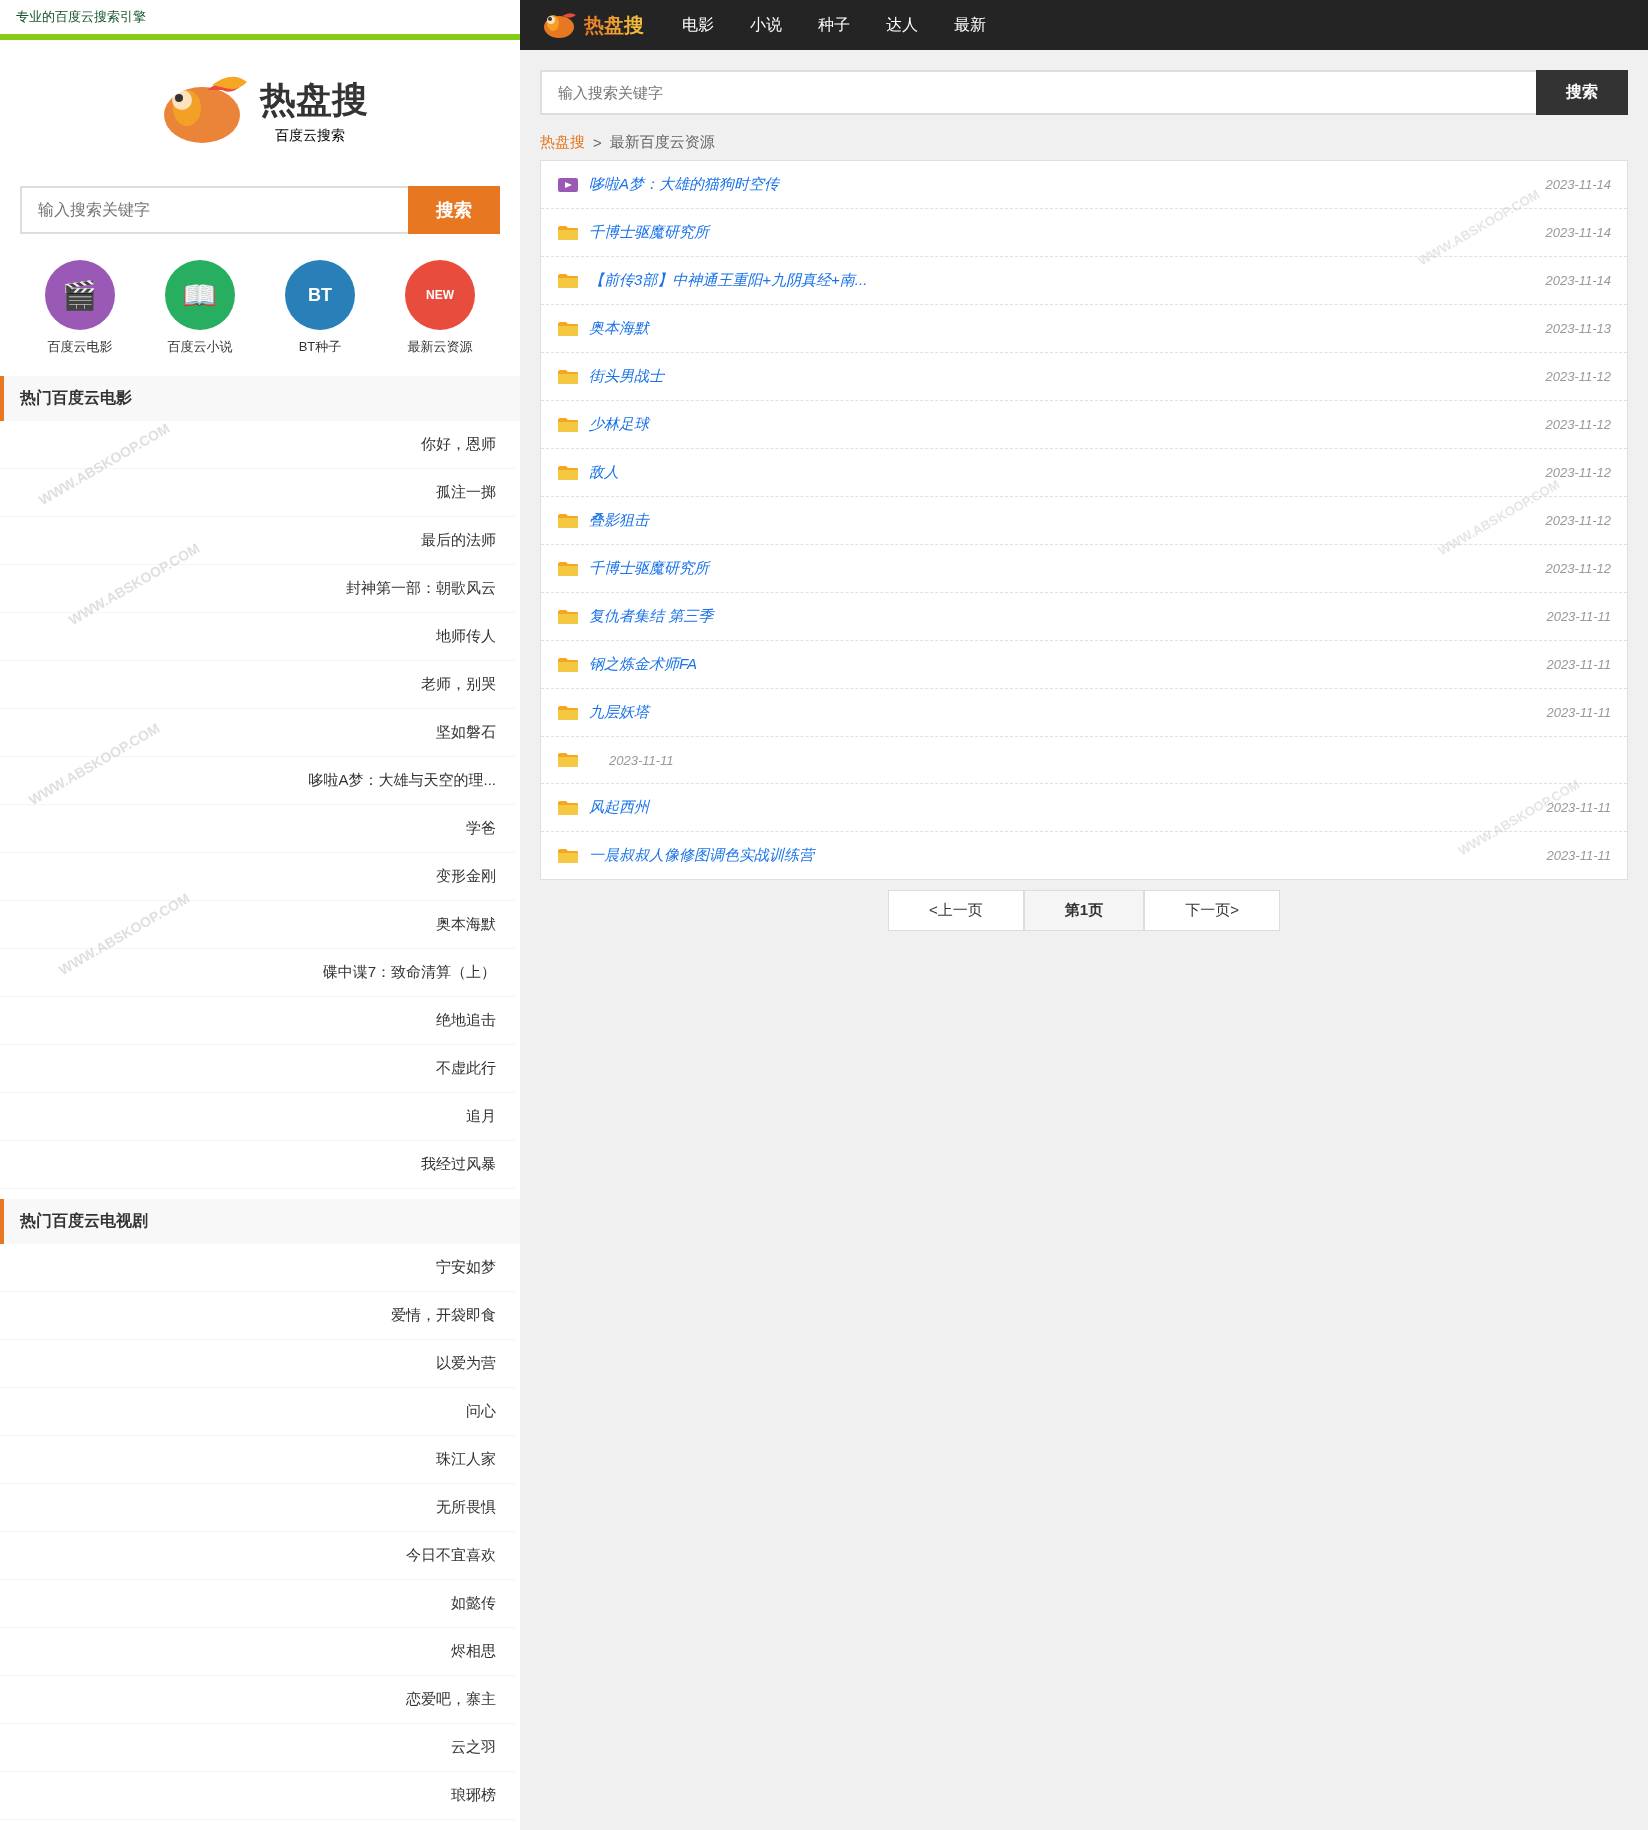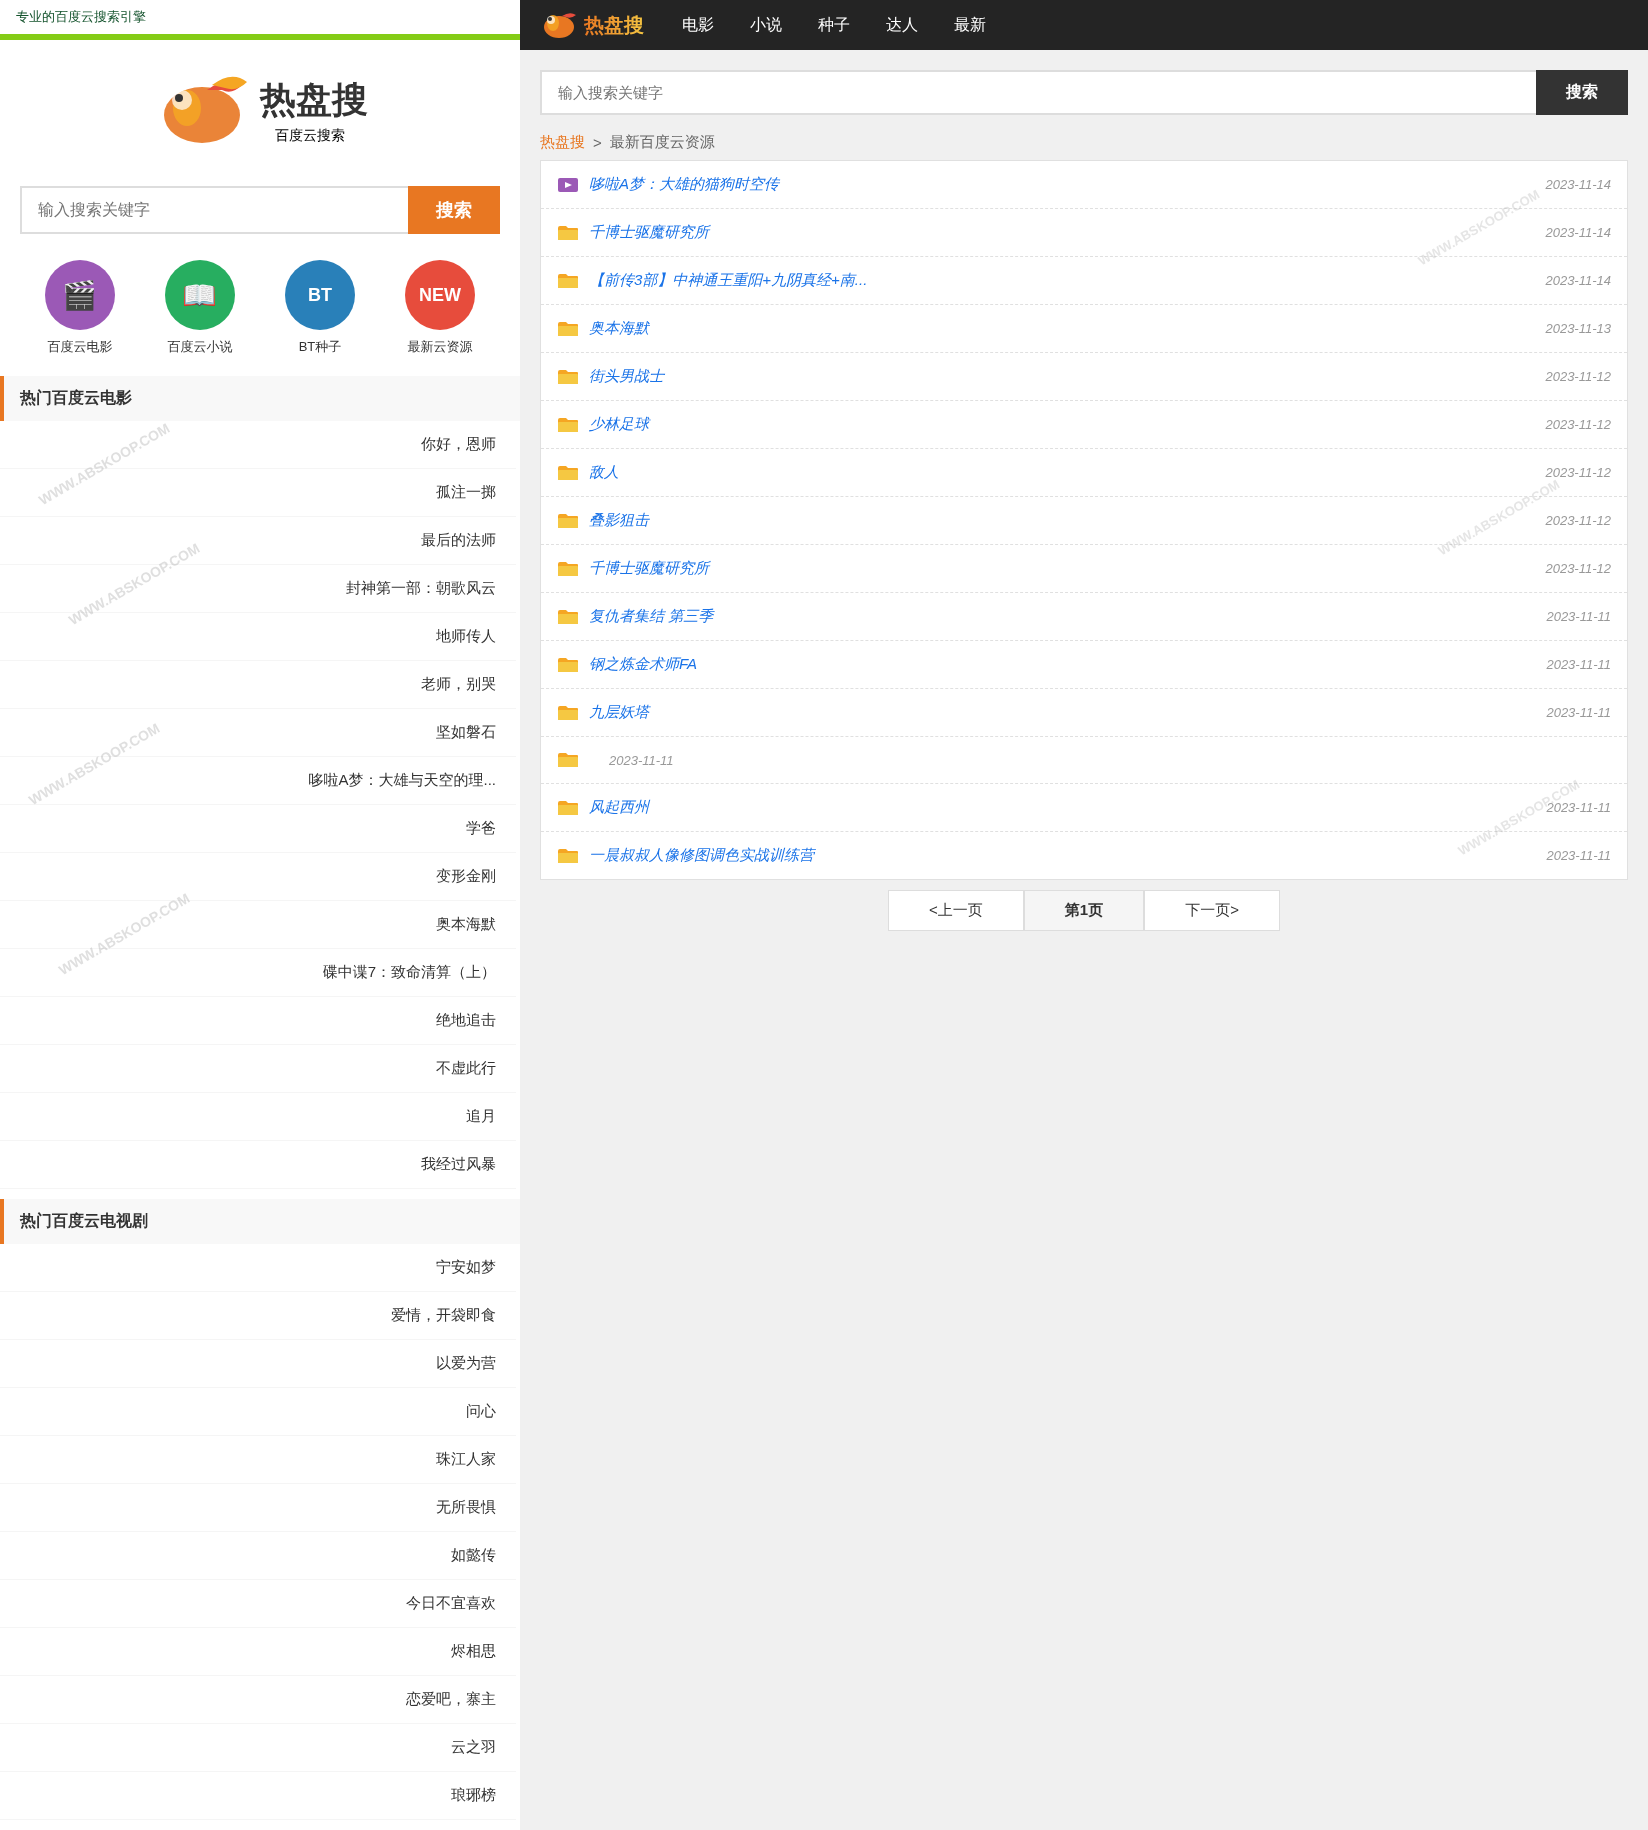--- a/index.html
+++ b/index.html
@@ -347,21 +347,21 @@
     </div>
     <div class="cat-item">
       <div class="cat-circle" style="background:#27ae60;">📖</div>
       <span class="cat-label">百度云小说</span>
     </div>
     <div class="cat-item">
       <div class="cat-circle" style="background:#2980b9; font-size:18px; font-weight:bold;">BT</div>
       <span class="cat-label">BT种子</span>
     </div>
     <div class="cat-item">
-      <div class="cat-circle" style="background:#e74c3c; font-size:18px; font-weight:bold;">NEW</div>
+      <div class="cat-circle" style="background:#e74c3c; font-size:12px; font-weight:bold;">NEW</div>
       <span class="cat-label">最新云资源</span>
     </div>
   </div>
 
   <div class="left-content">
 
     <div class="watermark" style="top:80px; left:30px; font-size:14px;">WWW.ABSKOOP.COM</div>
     <div class="watermark" style="top:200px; left:60px; font-size:14px;">WWW.ABSKOOP.COM</div>
     <div class="watermark" style="top:380px; left:20px; font-size:14px;">WWW.ABSKOOP.COM</div>
     <div class="watermark" style="top:550px; left:50px; font-size:14px;">WWW.ABSKOOP.COM</div>
@@ -387,22 +387,22 @@
     </div>
 
     <div class="section-title">热门百度云电视剧</div>
     <div class="movie-grid">
       <div class="movie-item">宁安如梦</div>
       <div class="movie-item">爱情，开袋即食</div>
       <div class="movie-item">以爱为营</div>
       <div class="movie-item">问心</div>
       <div class="movie-item">珠江人家</div>
       <div class="movie-item">无所畏惧</div>
+      <div class="movie-item">今日不宜喜欢</div>
       <div class="movie-item">如懿传</div>
-      <div class="movie-item">今日不宜喜欢</div>
       <div class="movie-item">烬相思</div>
       <div class="movie-item">恋爱吧，寨主</div>
       <div class="movie-item">云之羽</div>
       <div class="movie-item">琅琊榜</div>
       <div class="movie-item">梅花红桃</div>
       <div class="movie-item">南洋女儿情</div>
     </div>
   </div>
 </div>
 

